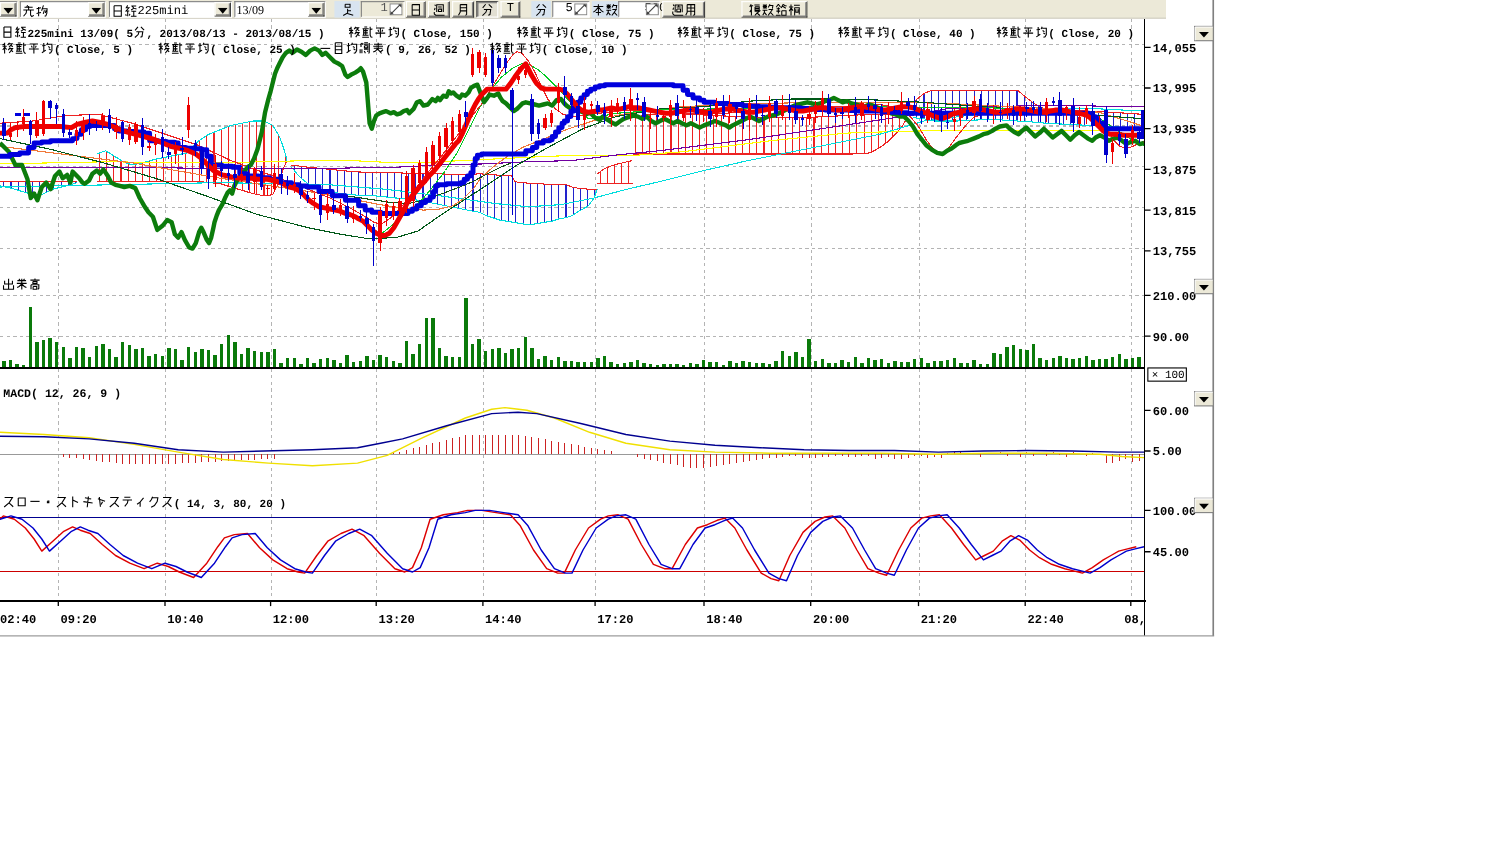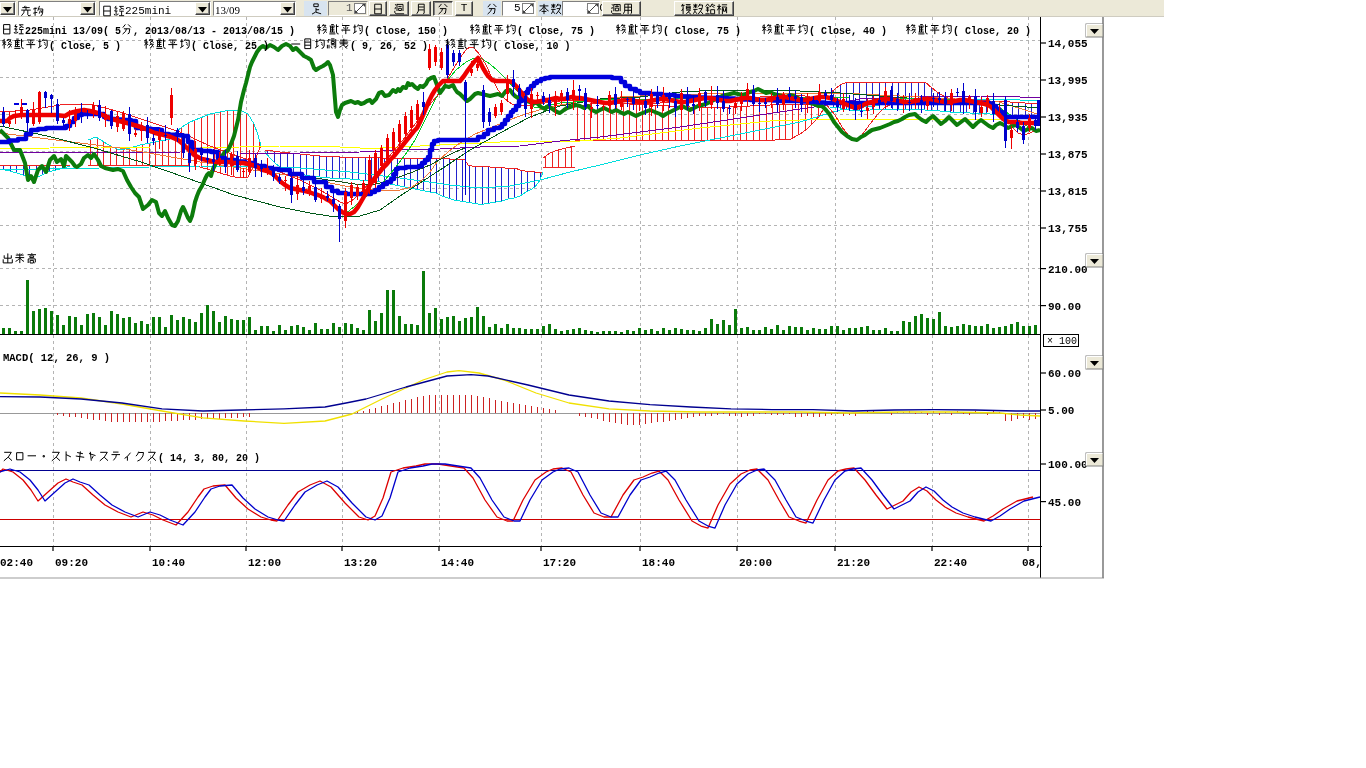--- a/index.html
+++ b/index.html
@@ -1045,21 +1045,21 @@
       <path d="M66.1,451.4 L66.1,461.1 M66.1,454.6 L70.9,456.9" fill="none" stroke="#000" stroke-width="1.0"></path>
       <path d="M77.2,452.5 L82.9,453.7 M75.8,456.0 L84.2,457.3 M80.4,451.4 L79.3,461.1" fill="none" stroke="#000" stroke-width="1.0"></path>
       <path d="M89.0,453.5 L95.5,455.6 M93.2,456.1 L92.0,458.6 M90.3,451.8 L91.3,460.7" fill="none" stroke="#000" stroke-width="1.0"></path>
       <path d="M100.2,452.3 L107.3,452.3 L104.4,456.9 L99.8,460.9 M104.2,457.2 L108.0,460.7" fill="none" stroke="#000" stroke-width="1.0"></path>
       <path d="M113.0,452.1 L118.5,452.1 M111.5,454.6 L120.0,454.6 M116.4,454.6 L115.8,457.3 L113.4,460.4" fill="none" stroke="#000" stroke-width="1.0"></path>
       <path d="M130.5,452.7 L127.3,456.5 L124.6,458.4 M127.4,456.4 L127.4,460.7" fill="none" stroke="#000" stroke-width="1.0"></path>
       <path d="M138.7,451.6 L137.7,454.1 L136.0,456.2 M138.7,452.5 L143.5,452.5 L142.9,456.0 L140.4,459.6 L137.4,461.1" fill="none" stroke="#000" stroke-width="1.0"></path>
       <path d="M148.2,452.3 L155.3,452.3 L152.4,456.9 L147.8,460.9 M152.2,457.2 L155.9,460.7" fill="none" stroke="#000" stroke-width="1.0"></path>
       <text x="158.0" y="461.0" font-family="Liberation Mono" font-weight="bold" font-size="10.0px" fill="#000" xml:space="preserve">( 14, 3, 80, 20 )</text>
     </svg>
-<div style="position:absolute;left:0;top:0;width:1164px;height:17px;background:#ece9d8;border-bottom:1px solid #cfccc0;">
+<div style="position:absolute;left:0;top:0;width:1060px;height:17px;background:#ece9d8;border-bottom:1px solid #cfccc0;">
       <div style="position:absolute;left:-8px;top:1px;width:24px;height:15px;background:#fff;border-top:1px solid #808080;border-left:1px solid #808080;border-right:1px solid #fff;border-bottom:1px solid #fff;"></div>
       <div style="position:absolute;left:0px;top:2px;width:15px;height:13px;background:#ece9d8;border-top:1px solid #fff;border-left:1px solid #fff;border-right:1px solid #404040;border-bottom:1px solid #404040;box-shadow:inset -1px -1px 0 #808080;"></div>
       <svg style="position:absolute;left:3px;top:7px" width="9" height="6" viewBox="0 0 9 6">
         <path d="M0,0 L9,0 L4.5,5.5 Z" fill="#000"></path>
       </svg>
       <div style="position:absolute;left:18px;top:1px;width:78px;height:15px;background:#fff;border-top:1px solid #808080;border-left:1px solid #808080;border-right:1px solid #fff;border-bottom:1px solid #fff;"></div>
       <div style="position:absolute;left:20px;top:2.5px;"><svg width="24" height="12" viewBox="0 0 24 12">
           <path d="M5.1,0.8 L4.2,2.6 M2.3,2.6 L9.7,2.6 M6.0,1.4 L6.0,5.1 M1.2,5.1 L10.8,5.1 M4.2,5.1 L3.8,7.8 L1.4,10.8 M7.8,5.1 L7.8,9.7 L8.9,11.0 L10.8,10.0" fill="none" stroke="#000" stroke-width="0.95"></path>
           <path d="M15.1,2.3 L15.1,10.8 M13.2,4.0 L17.3,3.1 M13.2,8.2 L17.3,7.3 M19.5,0.9 L18.4,4.0 L17.8,5.8 M18.4,4.0 L22.8,4.0 L22.6,8.0 L21.7,10.4 L20.6,10.8 M20.4,5.3 L19.3,8.6 M22.0,5.3 L21.2,7.8" fill="none" stroke="#000" stroke-width="0.95"></path>
         </svg></div>

